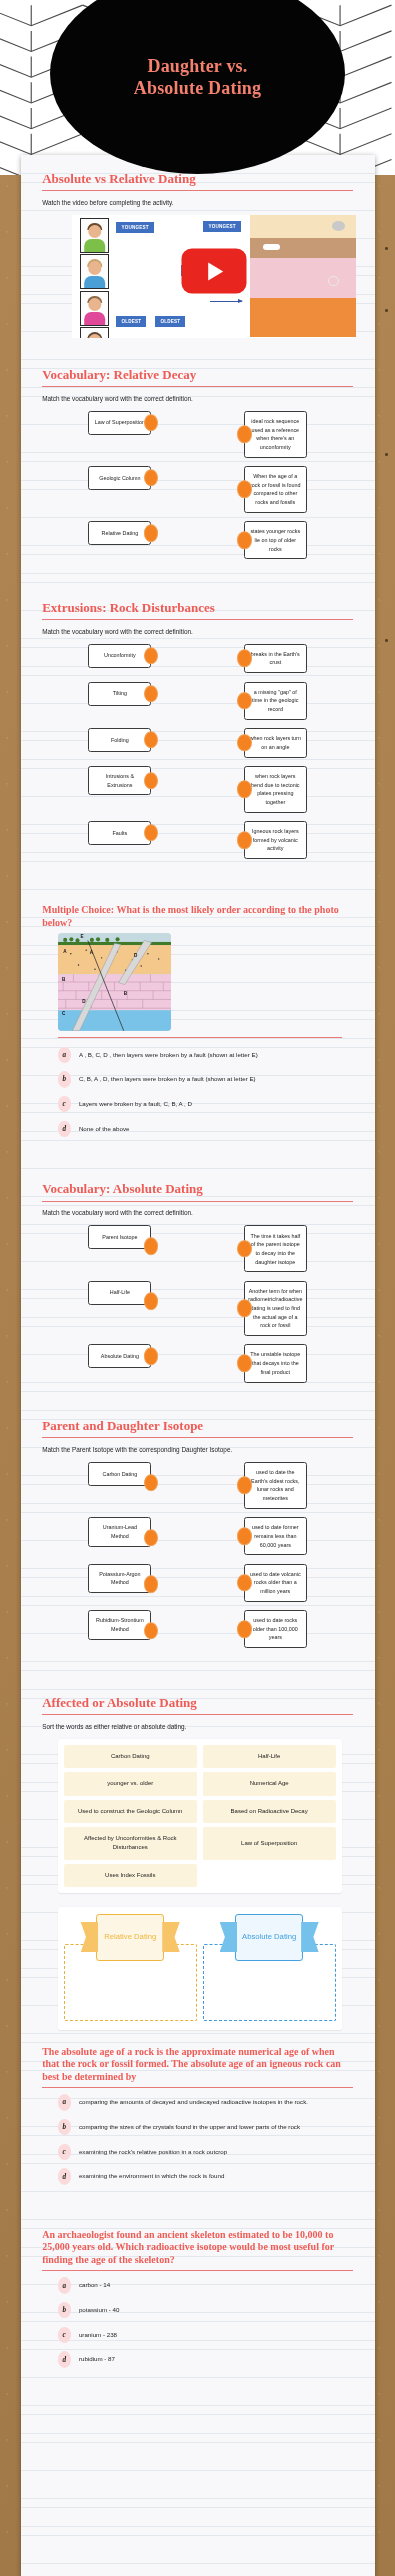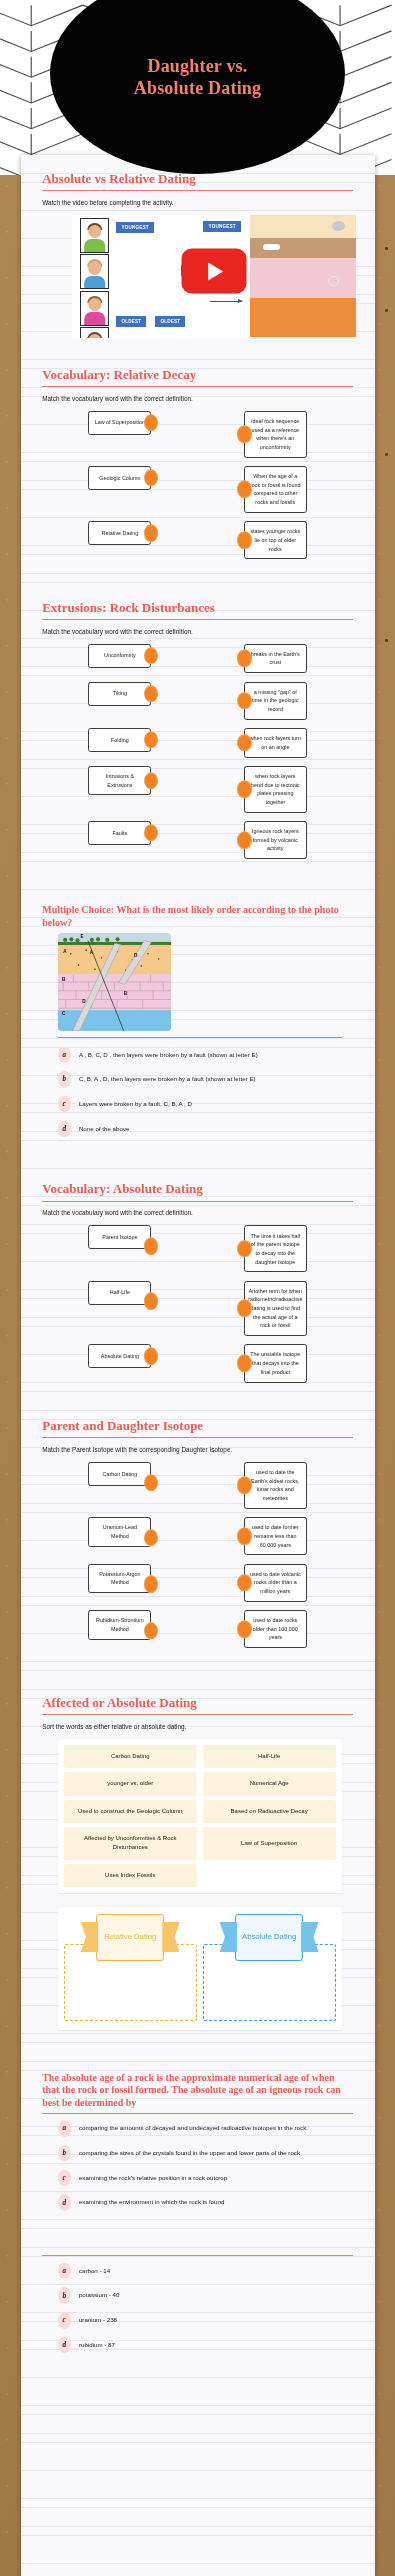--- a/index.html
+++ b/index.html
@@ -763,21 +763,21 @@
         <div class="ribbon abs">
           <span class="tail-l"></span>
           <span class="tail-r"></span>
           <span>Absolute Dating</span>
         </div>
         <div class="dropzone abs"></div>
       </div>
     </div>
   </div>
 
-  <div class="blk" style="padding-top:42px">
+  <div class="blk" style="padding-top:16px">
     <h2 class="sec big">The absolute age of a rock is the approximate numerical age of when that the rock or fossil formed. The absolute age of an igneous rock can best be determined by</h2>
     <div class="rule"></div>
 
     <div class="opt">
       <div class="opt-badge">a</div>
       <div class="opt-text">comparing the amounts of decayed and undecayed radioactive isotopes in the rock.</div>
     </div>
     <div class="opt">
       <div class="opt-badge">b</div>
       <div class="opt-text">comparing the sizes of the crystals found in the upper and lower parts of the rock</div>
@@ -786,20 +786,21 @@
       <div class="opt-badge">c</div>
       <div class="opt-text">examining the rock's relative position in a rock outcrop</div>
     </div>
     <div class="opt">
       <div class="opt-badge">d</div>
       <div class="opt-text">examining the environment in which the rock is found</div>
     </div>
   </div>
 
   <div class="blk" style="padding-top:36px">
+    <h2 class="sec big">An archaeologist found an ancient skeleton estimated to be 10,000 to 25,000 years old.  Which radioactive isotope would be most useful for finding the age of the skeleton?</h2>
     <div class="rule"></div>
 
     <div class="opt">
       <div class="opt-badge">a</div>
       <div class="opt-text">carbon - 14</div>
     </div>
     <div class="opt">
       <div class="opt-badge">b</div>
       <div class="opt-text">potassium - 40</div>
     </div>

